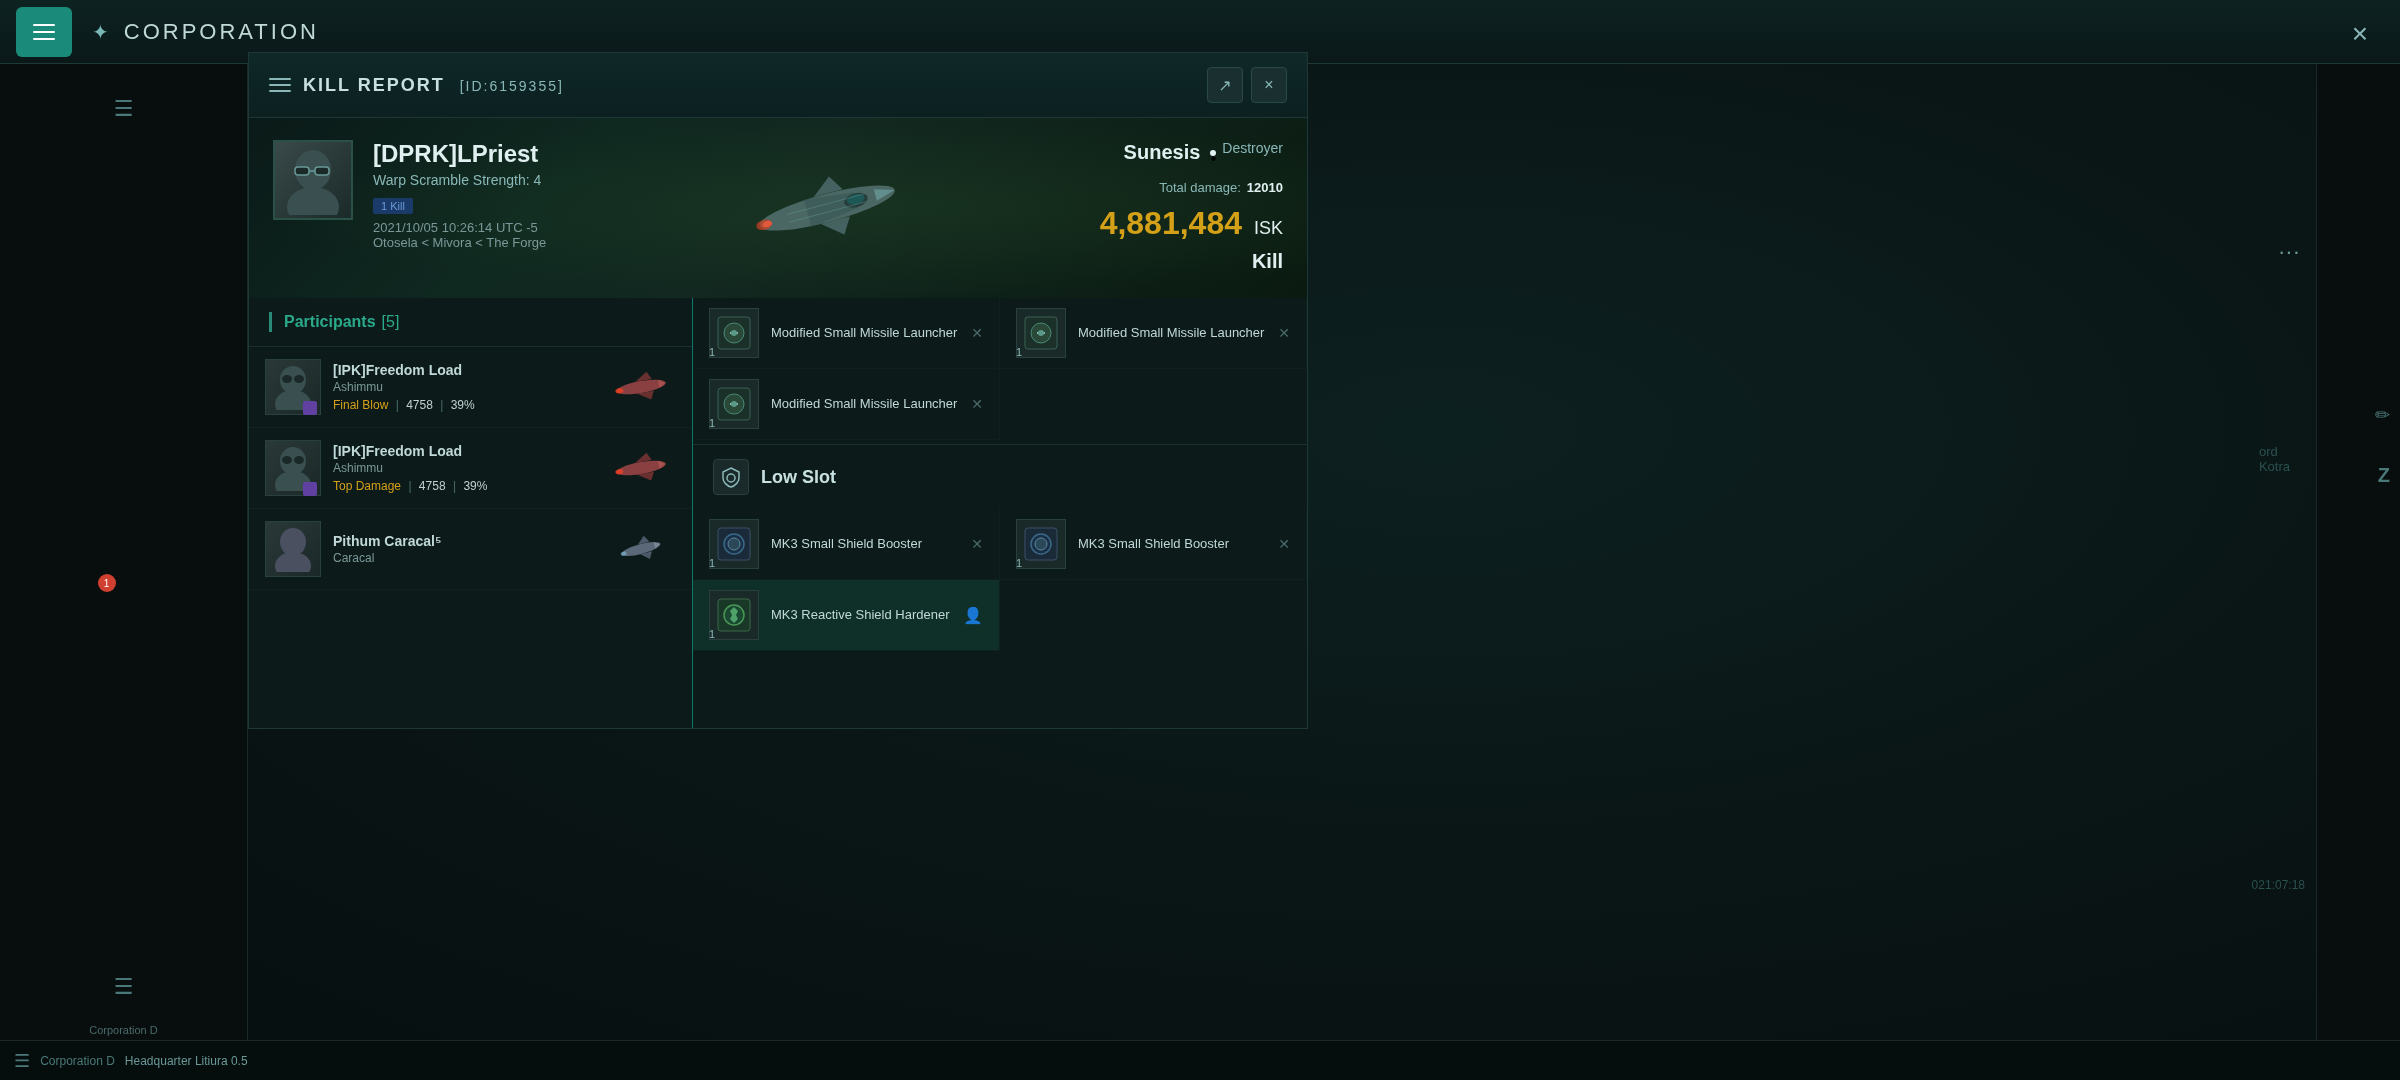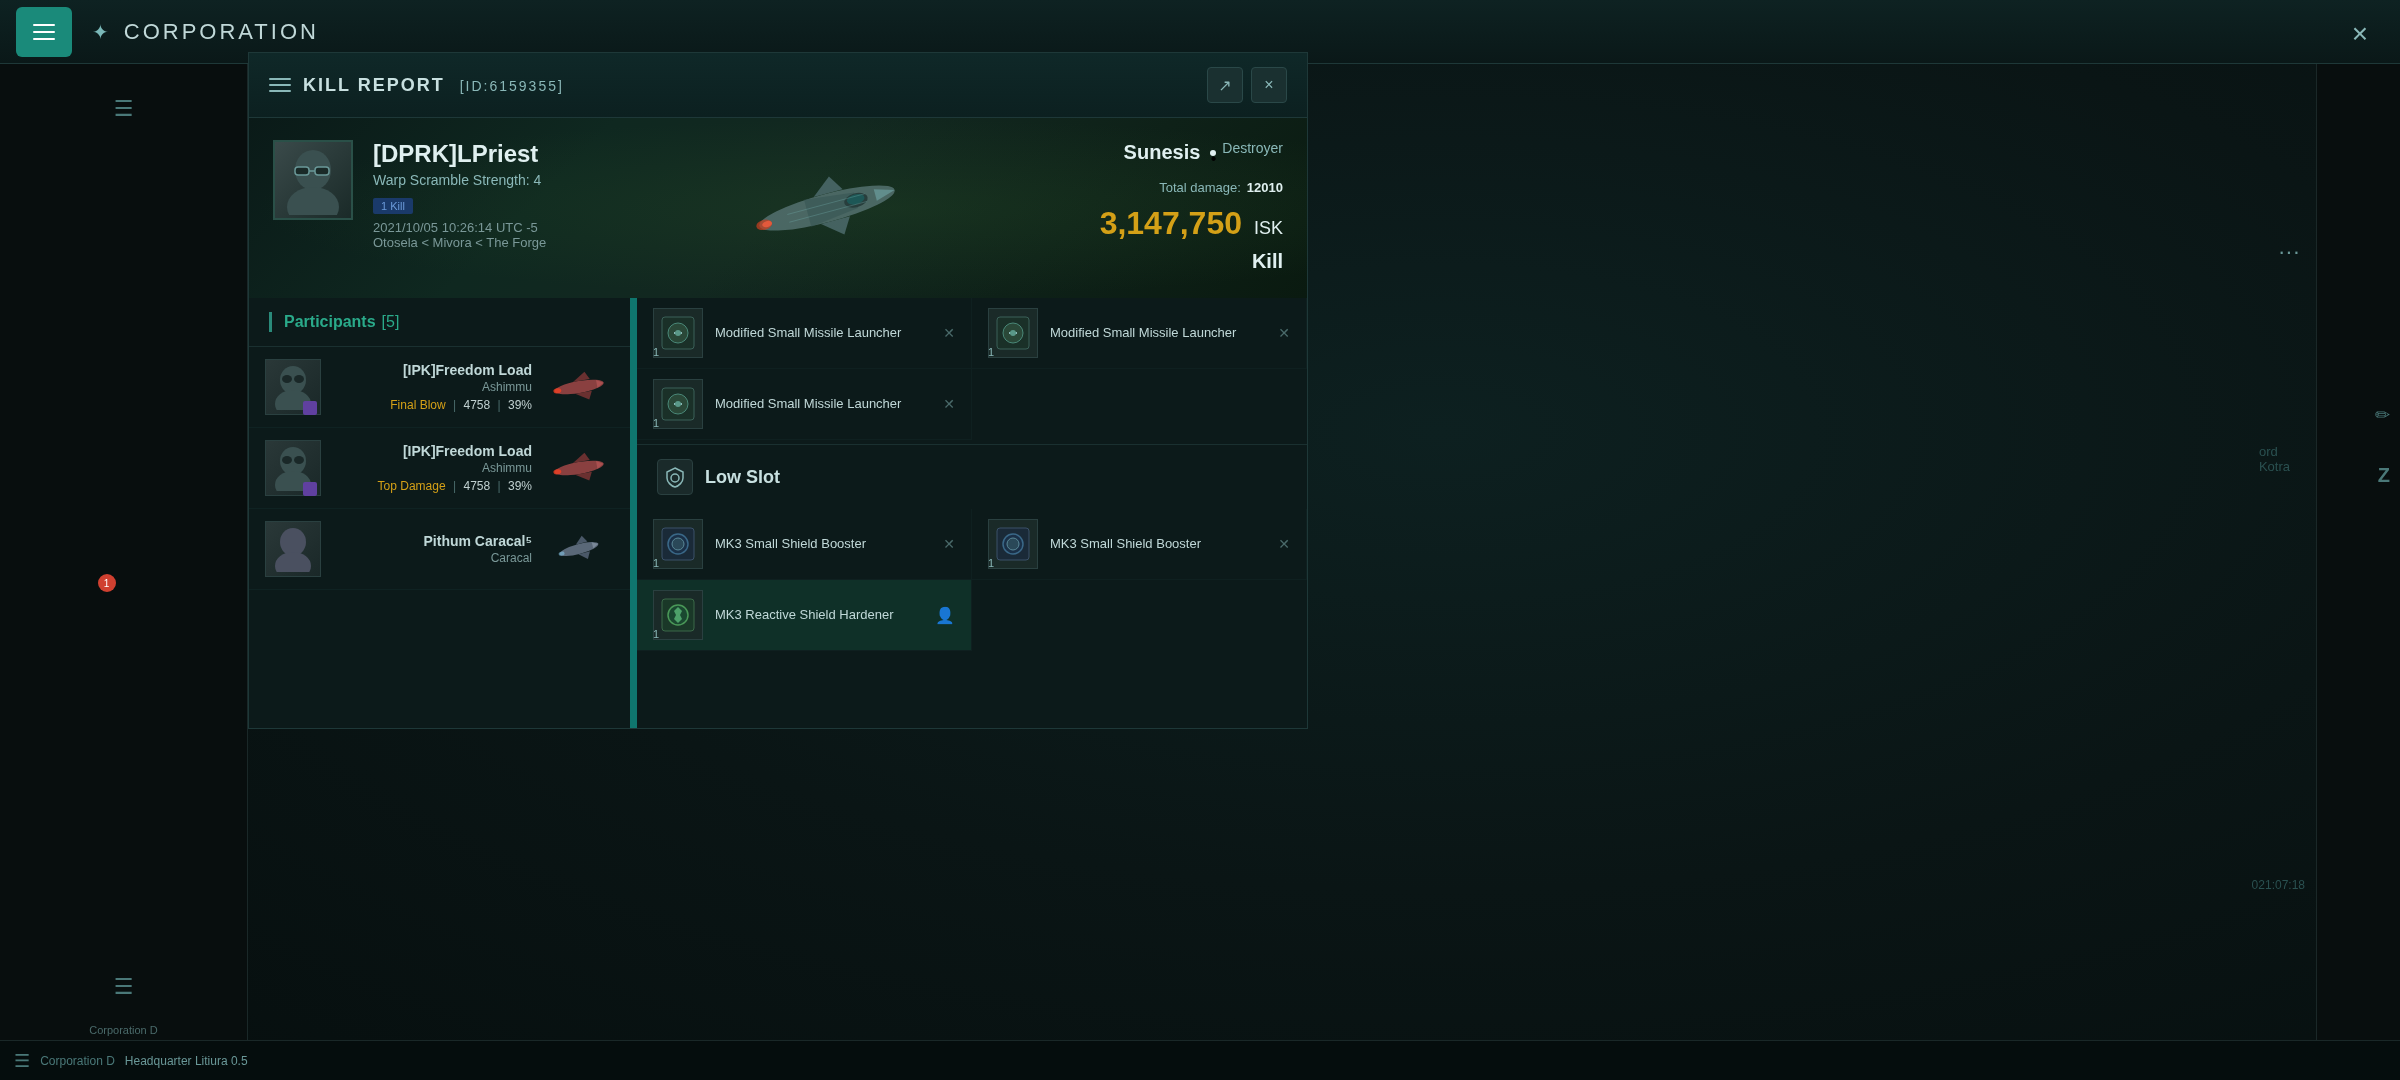--- a/index.html
+++ b/index.html
@@ -317,22 +317,22 @@
     }
 
     
     .bottom-section {
       display: flex;
       height: 430px;
     }
 
     
     .participants-panel {
-      width: 388px;
-      border-right: 7px solid #0f766e;
+      width: 444px;
+      border-right: 1px solid #0f766e;
       background: #0c1a1a;
       overflow-y: auto;
     }
 
     .panel-header {
       padding: 14px 20px;
       border-bottom: 1px solid #1a3030;
       display: flex;
       align-items: center;
       gap: 2px;
@@ -373,21 +373,20 @@
       border: 1px solid #2a4040;
       display: flex;
       align-items: center;
       justify-content: center;
       font-size: 22px;
       color: #5a7878;
     }
 
     .participant-details {
       flex: 1;
-      text-align: right;
     }
 
     .participant-name {
       color: #c0d8d8;
       font-size: 14px;
       font-weight: 600;
       margin-bottom: 2px;
     }
 
     .participant-corp {
@@ -802,21 +801,21 @@
       <div style="display:flex; align-items:center; gap:6px; justify-content:flex-end;">
         <span class="ship-name">Sunesis</span>
         <span class="ship-dot">•</span>
         <span class="ship-type">Destroyer</span>
       </div>
       <div class="total-damage-row">
         <span class="total-damage-label">Total damage:</span>
         <span class="total-damage-value">12010</span>
       </div>
       <div style="display:flex; align-items:baseline; gap:8px; justify-content:flex-end; margin-top:4px;">
-        <span class="isk-value">3,147,750</span>
+        <span class="isk-value">4,881,484</span>
         <span class="isk-label">ISK</span>
       </div>
       <div class="kill-type" style="text-align:right;">Kill</div>
     </div>
   </div>
 
   <div class="bottom-section">
 
     <div class="participants-panel">
       <div class="panel-header">

